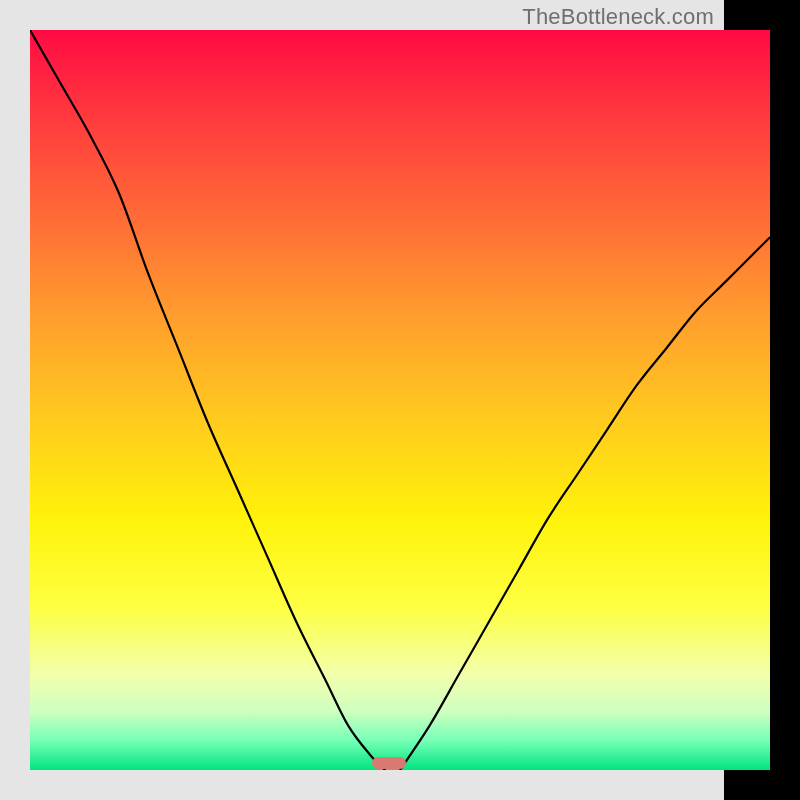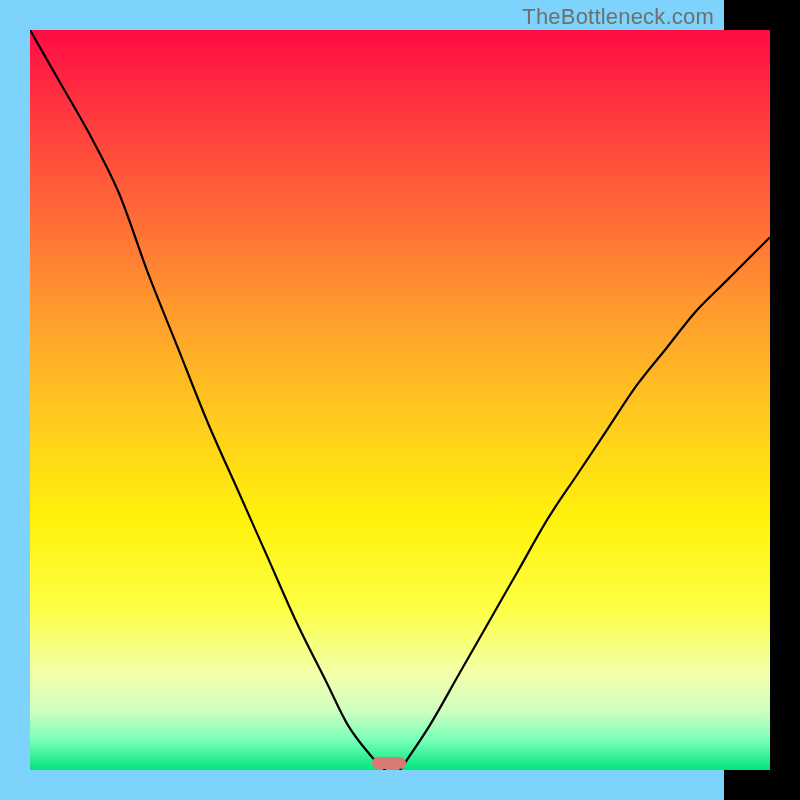--- a/index.html
+++ b/index.html
@@ -8,21 +8,21 @@
     width: 800px;
     height: 800px;
     overflow: hidden;
     background: #000;
     font-family: Arial, Helvetica, sans-serif;
   }
   .frame {
     position: relative;
     width: 724px;
     height: 800px;
-    background: #7dd3fc;
+    background: #e5e5e5;
   }
   .attribution {
     position: absolute;
     top: 4px;
     right: 10px;
     color: #6f6f6f;
     font-size: 22px;
     letter-spacing: 0.2px;
     z-index: 5;
   }

